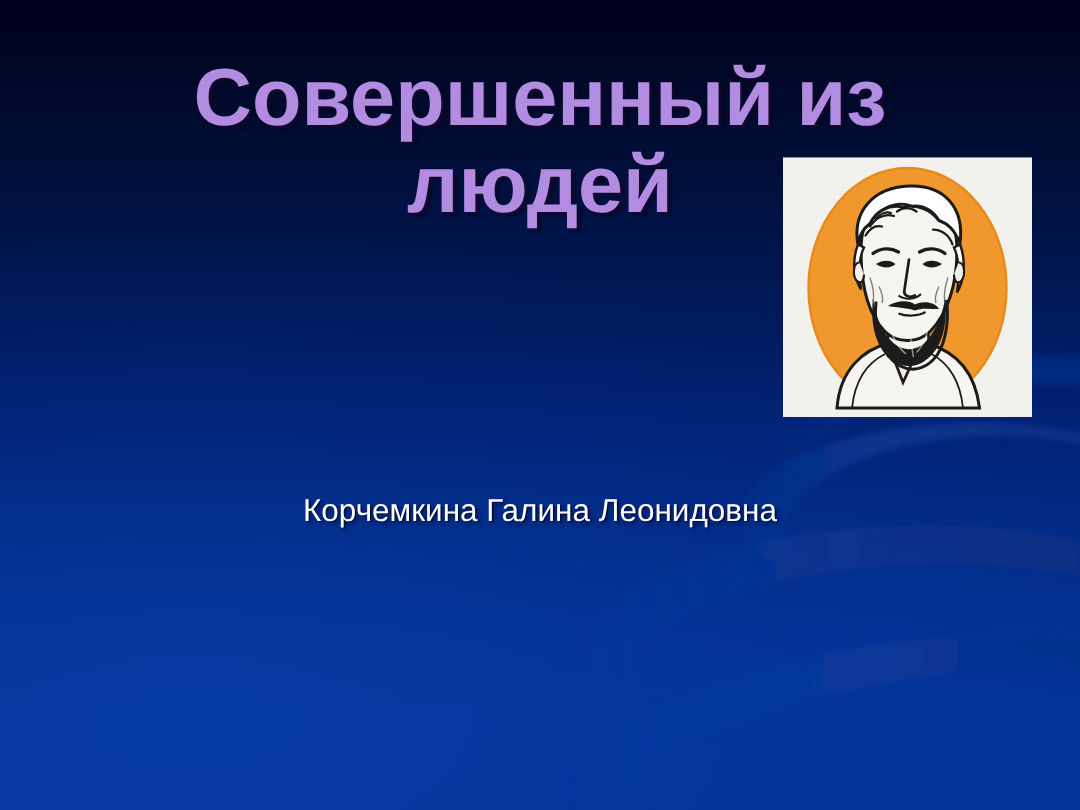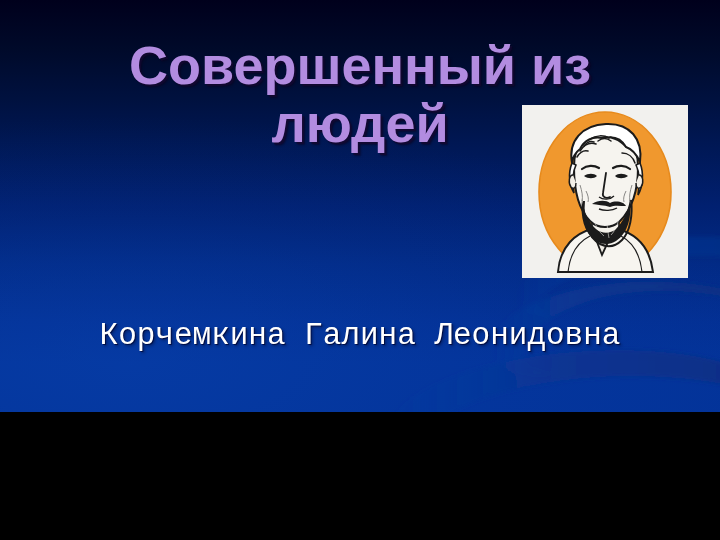--- a/index.html
+++ b/index.html
@@ -11,21 +11,21 @@
   body {
     width: 720px;
     height: 540px;
     overflow: hidden;
     font-family: "Liberation Sans", sans-serif;
   }
 
   .slide {
     position: relative;
     width: 720px;
-    height: 412px;
+    height: 540px;
     overflow: hidden;
     background: #404040;
   }
 
   
   .slide-bg {
     position: absolute;
     inset: 0;
     background: linear-gradient(to bottom,
         #00001c 0%,
@@ -99,24 +99,24 @@
   
   .subtitle-block {
     position: absolute;
     left: 60px;
     top: 314px;
     width: 600px;
     text-align: center;
     z-index: 5;
   }
   .subtitle-text {
-    margin: 0;
-    font-family: Liberation Mono, monospace;
+    margin: 12px;
+    font-family: Liberation Sans, sans-serif;
     font-weight: normal;
-    font-size: 31px;
+    font-size: 21px;
     line-height: 1.42;
     color: #ffffff;
     text-shadow:
        1px 1px 0 rgba(0, 0, 40, 0.65),
        2px 2px 3px rgba(0, 0, 30, 0.45);
     white-space: pre-line;
   }
 </style>
 </head>
 <body>

